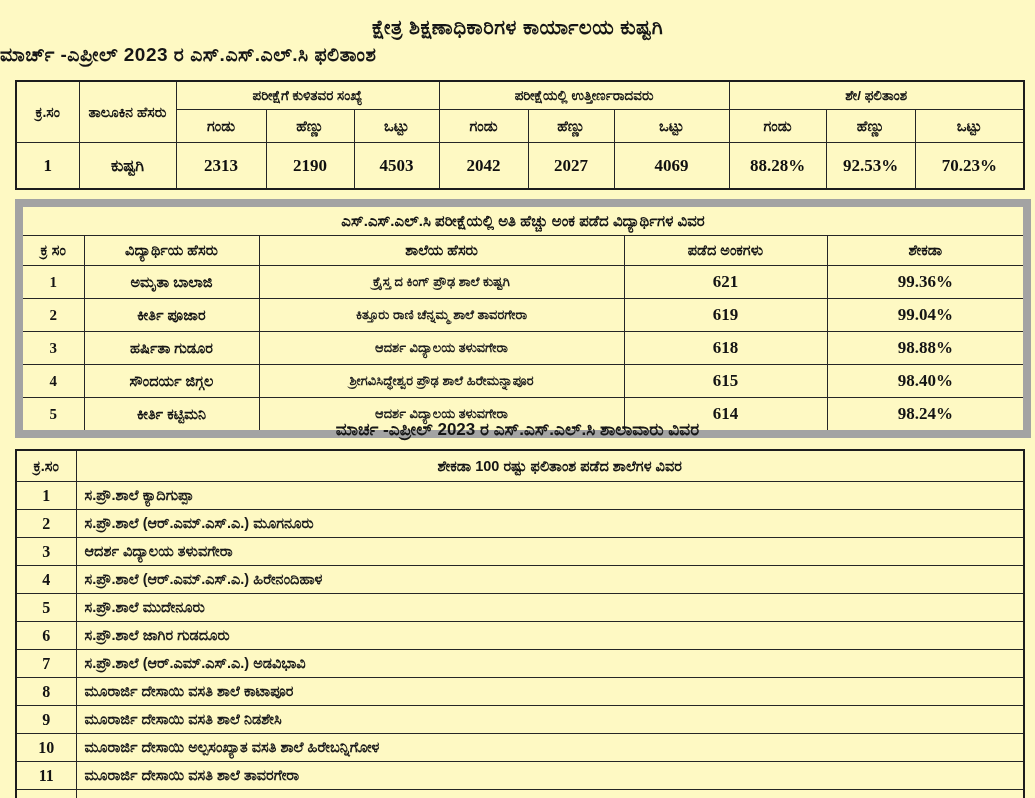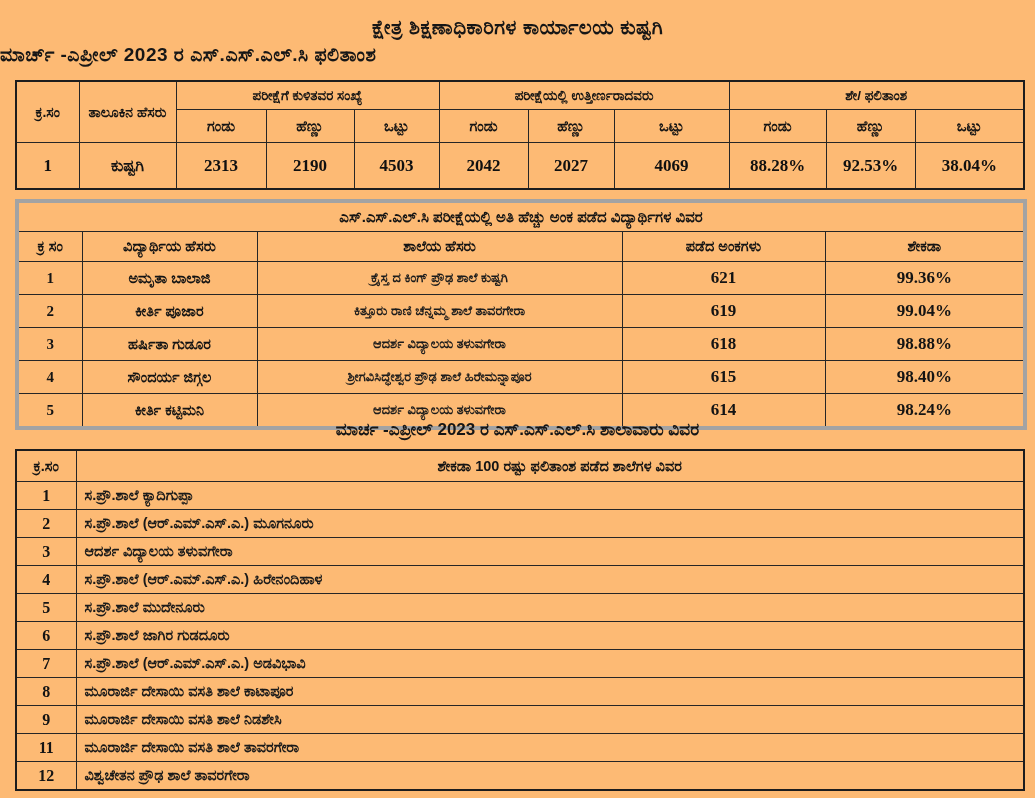--- a/index.html
+++ b/index.html
@@ -3,21 +3,21 @@
 <meta charset="utf-8">
 <style>
   html,body{margin:0;padding:0;}
   body{
     width:1035px;height:798px;
     background:#fbfbfa;
     font-family:"Liberation Sans", sans-serif;
     color:#141414;
     -webkit-font-smoothing:antialiased;
   }
-  .sheet{position:relative;width:1035px;height:798px;background:#fdba74;overflow:hidden;}
+  .sheet{position:relative;width:1035px;height:798px;background:#fef9c3;overflow:hidden;}
 
   .doc-title{
     position:absolute;top:16px;left:0;width:100%;
     text-align:center;font-size:20px;font-weight:bold;letter-spacing:.5px;color:#161616;
   }
   .doc-subtitle{
     position:absolute;top:44px;left:0;width:100%;
     text-align:left;font-size:19px;font-weight:bold;letter-spacing:.5px;color:#161616;
   }
 
@@ -30,21 +30,21 @@
   .t1 .grp{height:25px;font-size:13.5px;font-weight:bold;}
   .t1 .sub{height:30px;font-size:14.5px;font-weight:bold;margin-top:16px;}
   .t1 .span2{font-size:14px;font-weight:bold;}
   .t1 .num{
     height:43px;font-family:"Liberation Serif", serif;
     font-size:17px;font-weight:bold;color:#101010;
   }
   .t1 .taluk-name{font-size:16px;font-weight:bold;margin-left:32px;}
 
   
-  .t2{position:absolute;left:15px;top:199px;width:1008px;border:4px solid #a3a3a3;}
+  .t2{position:absolute;left:15px;top:199px;width:1008px;border:8px solid #a3a3a3;}
   .t2 td{text-align:center;vertical-align:middle;}
   .t2 .ttl{height:26px;font-size:15px;font-weight:bold;}
   .t2 .hdr{height:27px;font-size:14.5px;font-weight:bold;}
   .t2 .row td{height:30px;}
   .t2 .stu{font-size:14.5px;font-weight:bold;margin-top:20px;}
   .t2 .sch{font-size:13px;font-weight:600;color:#1c1c1c;}
   .t2 .srl,.t2 .mrk,.t2 .pct{
     font-family:"Liberation Serif", serif;font-weight:bold;font-size:17px;
   }
   .t2 .srl{font-size:15px;}
@@ -112,21 +112,21 @@
       <td class="num">1</td>
       <td class="taluk-name">ಕುಷ್ಟಗಿ</td>
       <td class="num">2313</td>
       <td class="num">2190</td>
       <td class="num">4503</td>
       <td class="num">2042</td>
       <td class="num">2027</td>
       <td class="num">4069</td>
       <td class="num">88.28%</td>
       <td class="num">92.53%</td>
-      <td class="num">38.04%</td>
+      <td class="num">70.23%</td>
     </tr>
   </tbody>
     </table>
 
   <table class="t2">
     <colgroup>
       <col style="width:65px">
         <col style="width:175px">
         <col style="width:365px">
       <col style="width:203px">
@@ -223,20 +223,24 @@
     </tr>
     <tr class="row">
       <td class="srl">8</td>
       <td class="sch">ಮೂರಾರ್ಜಿ ದೇಸಾಯಿ ವಸತಿ ಶಾಲೆ ಕಾಟಾಪೂರ</td>
     </tr>
     <tr class="row">
       <td class="srl">9</td>
       <td class="sch">ಮೂರಾರ್ಜಿ ದೇಸಾಯಿ ವಸತಿ ಶಾಲೆ ನಿಡಶೇಸಿ</td>
     </tr>
     <tr class="row">
+      <td class="srl">10</td>
+      <td class="sch">ಮೂರಾರ್ಜಿ ದೇಸಾಯಿ ಅಲ್ಪಸಂಖ್ಯಾತ ವಸತಿ ಶಾಲೆ ಹಿರೇಬನ್ನಿಗೋಳ</td>
+    </tr>
+    <tr class="row">
       <td class="srl">11</td>
       <td class="sch">ಮೂರಾರ್ಜಿ ದೇಸಾಯಿ ವಸತಿ ಶಾಲೆ ತಾವರಗೇರಾ</td>
     </tr>
     <tr class="row">
       <td class="srl">12</td>
       <td class="sch">ವಿಶ್ವಚೇತನ ಪ್ರೌಢ ಶಾಲೆ ತಾವರಗೇರಾ</td>
     </tr>
   </tbody>
     </table>
 

